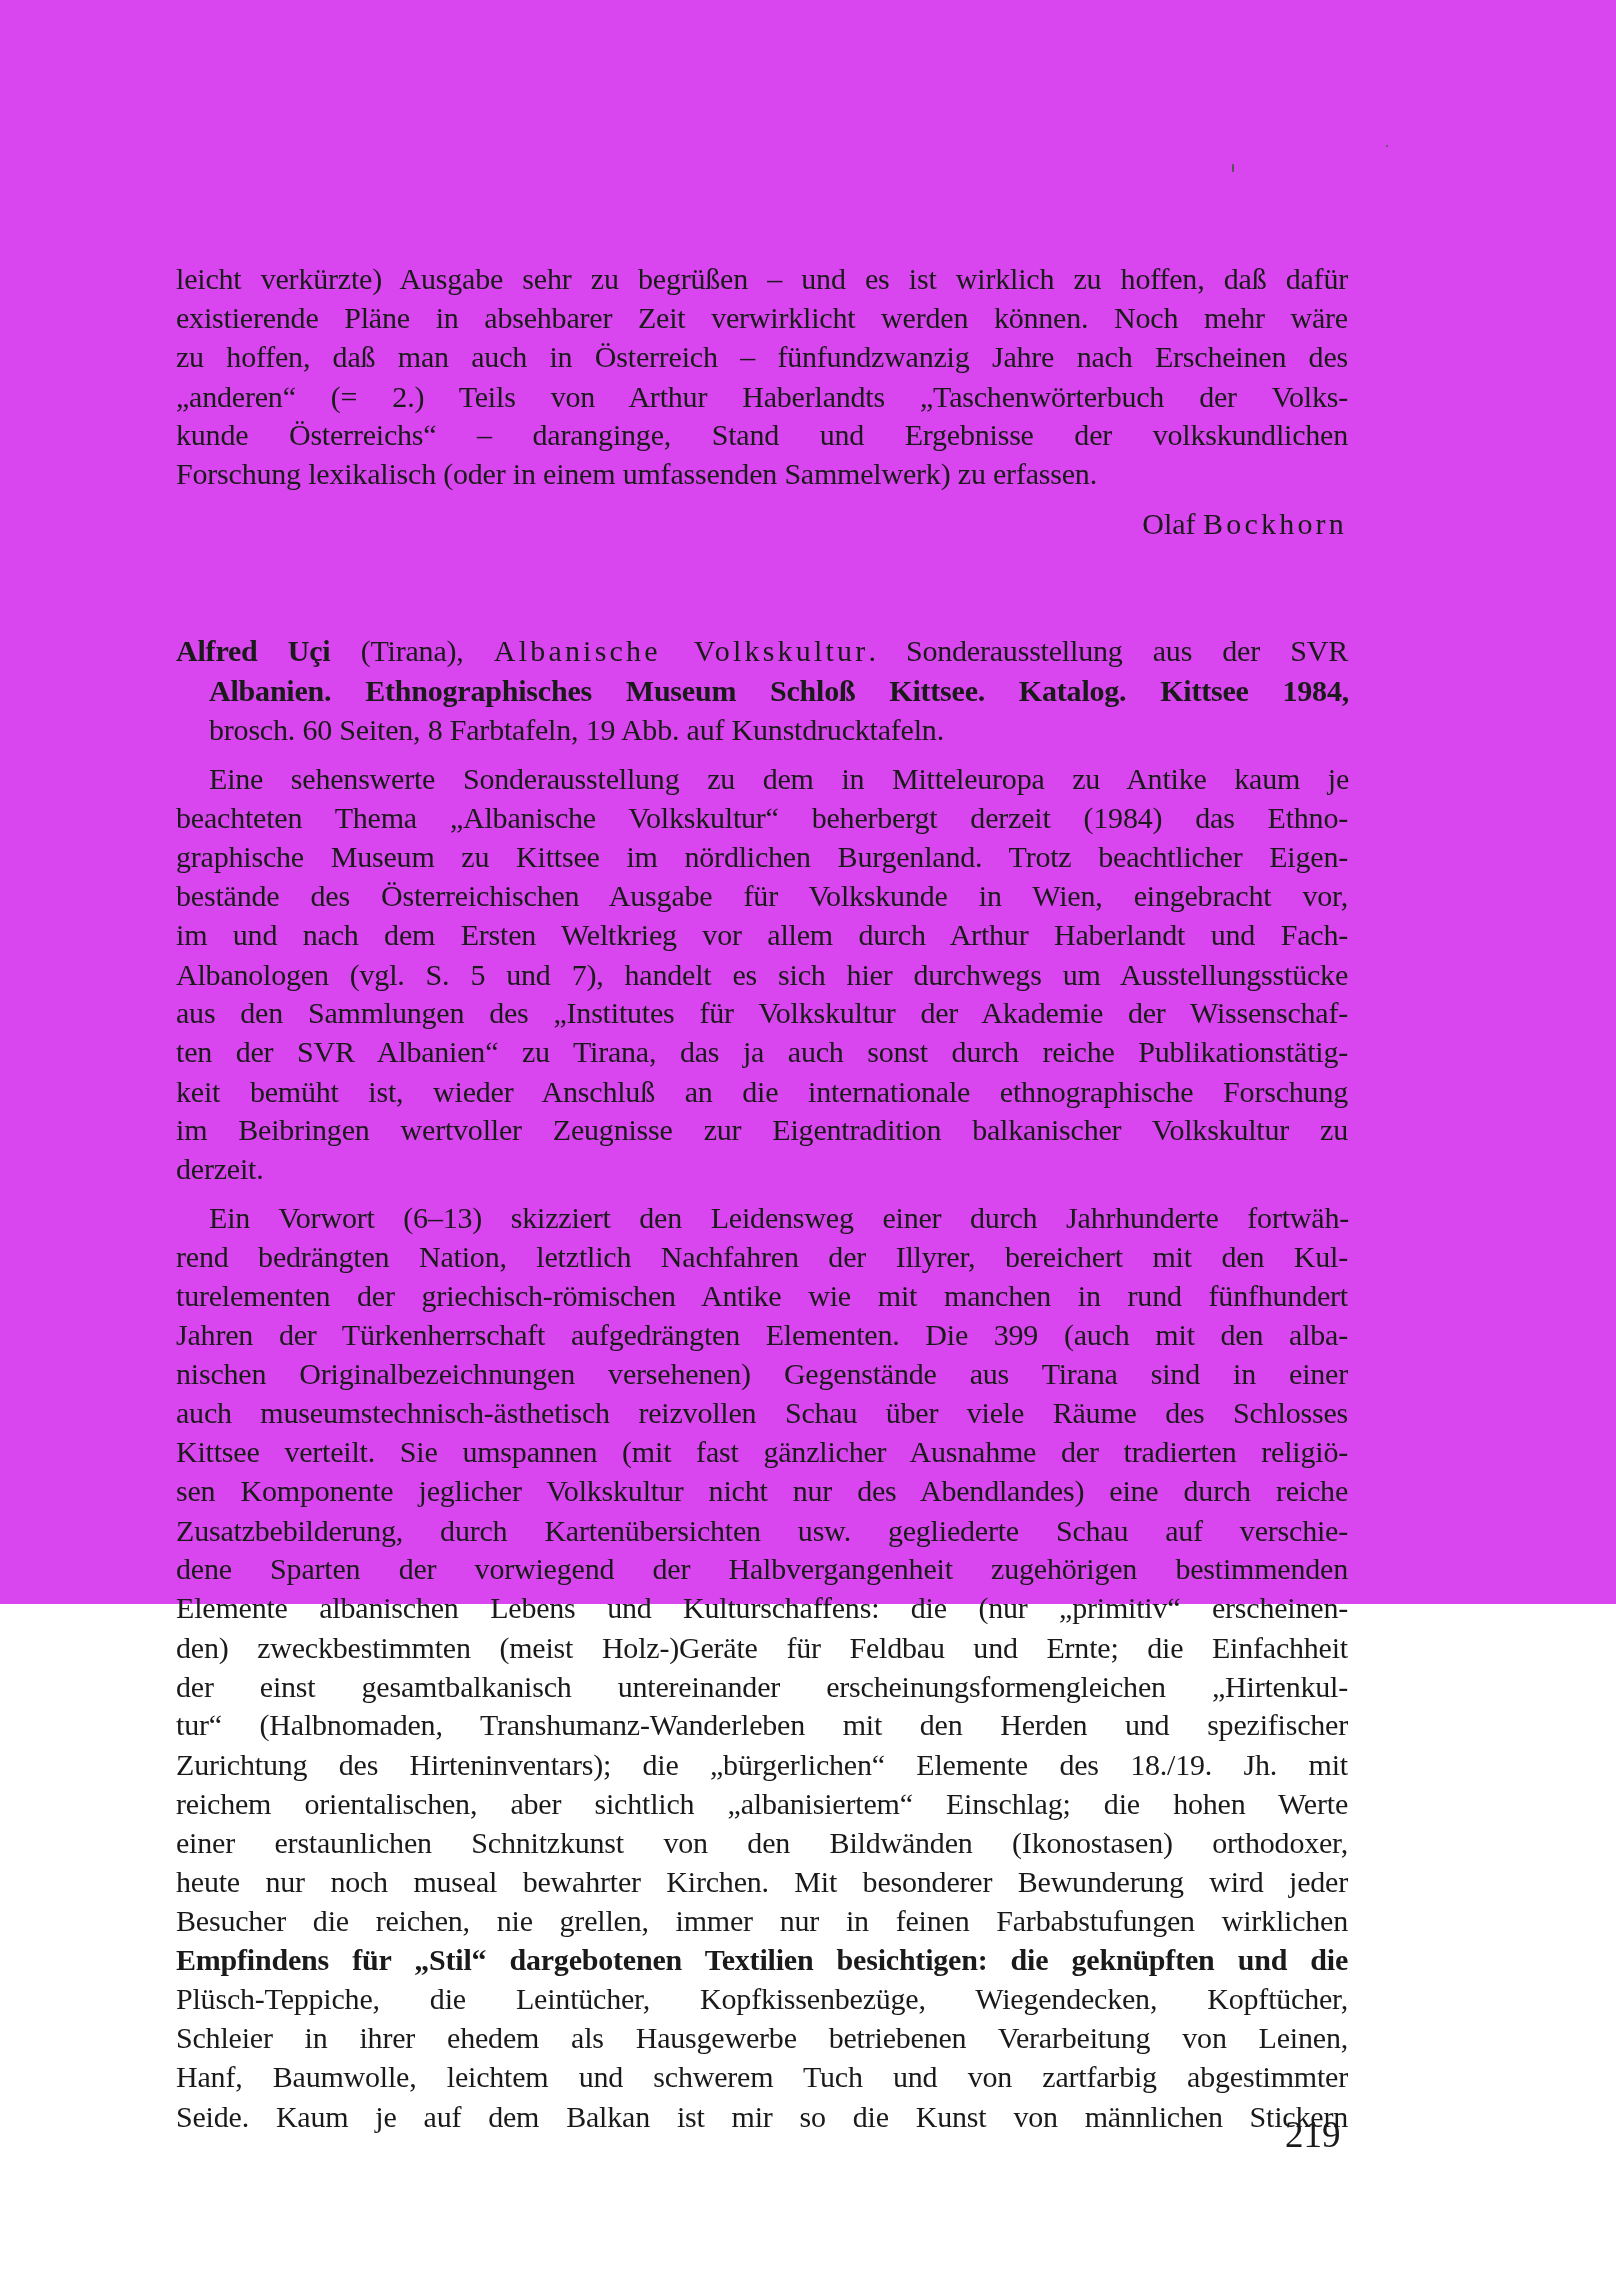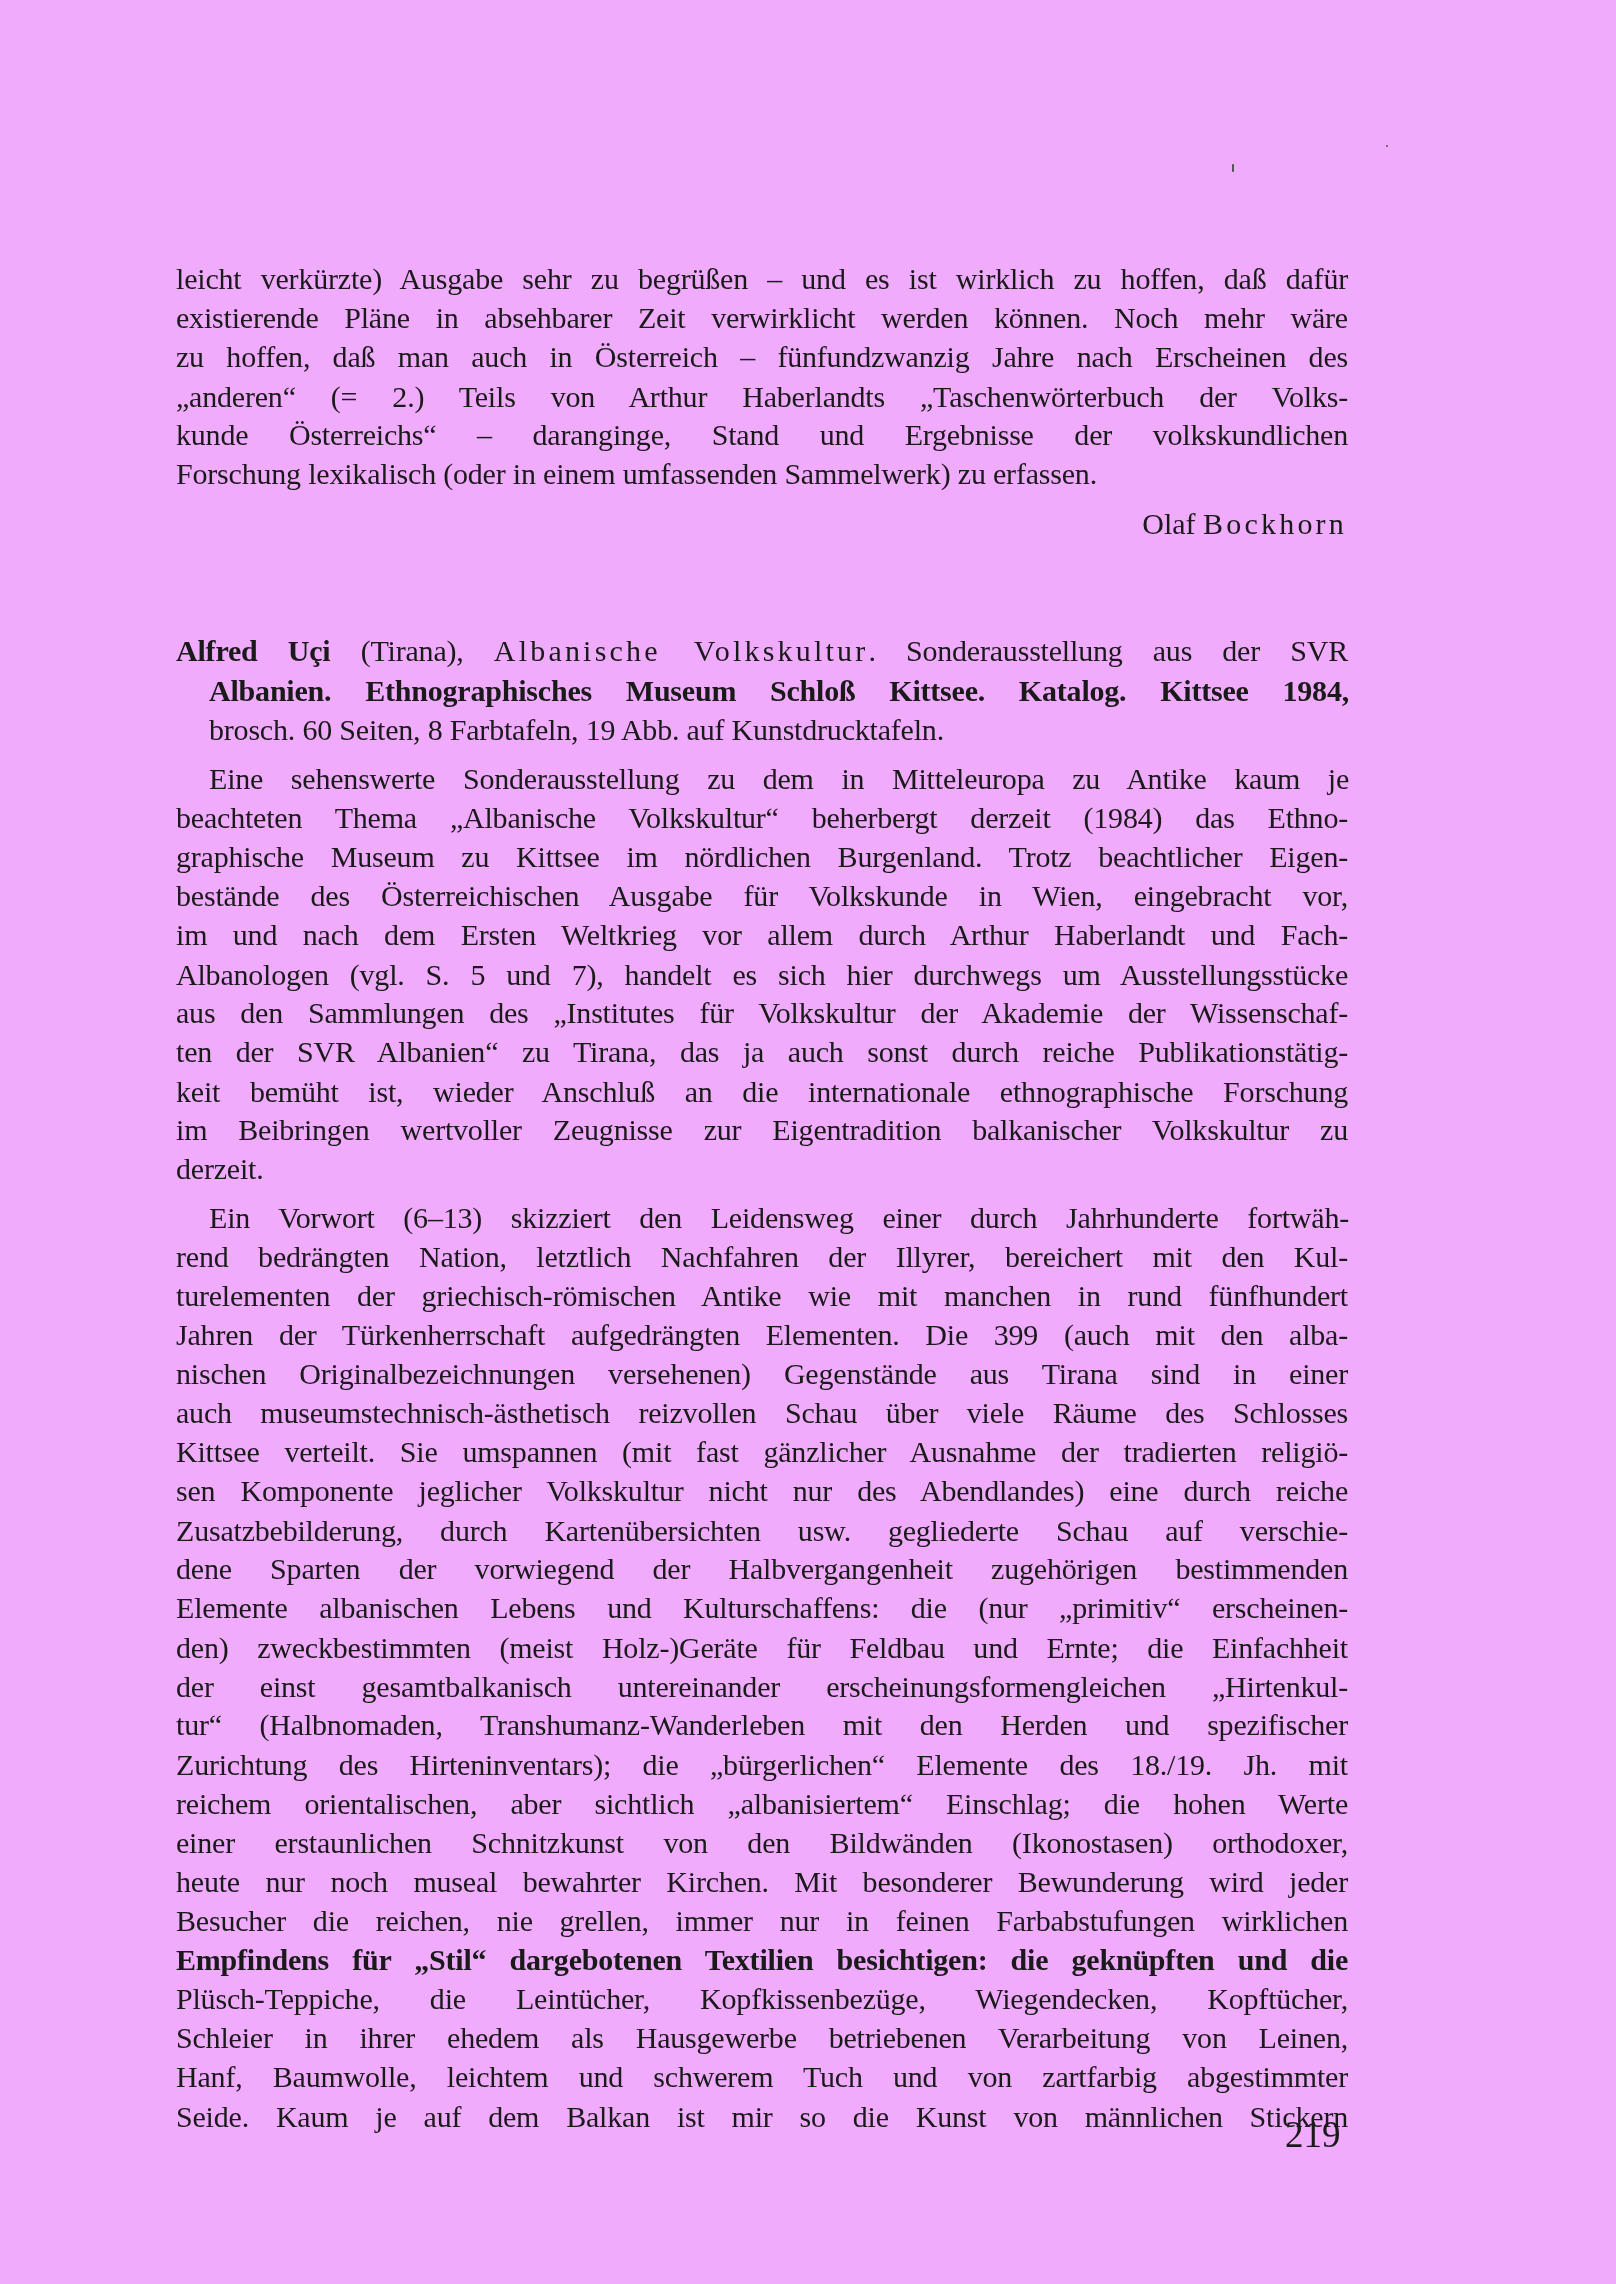--- a/index.html
+++ b/index.html
@@ -1,17 +1,17 @@
 <!DOCTYPE html>
 <html style="font-size:13px"><head>
 <meta charset="utf-8">
 <style>
   html, body { margin: 0; padding: 0; background: #ffffff; }
   body { width: 1616px; height: 2284px; position: relative; overflow: hidden; }
-  .page { position: absolute; left: 0; top: 0; width: 1616px; height: 2284px; background: #f0abfc; }
+  .page { position: absolute; left: 0; top: 0; width: 1616px; height: 1604px; background: #d946ef; }
   .line {
     position: absolute;
     left: 176px;
     width: 1172px;
     height: 39px;
     font-family: "Liberation Serif", "DejaVu Serif", serif;
     font-size: 30px;
     line-height: 39px;
     color: #1a1a1a;
     white-space: nowrap;

